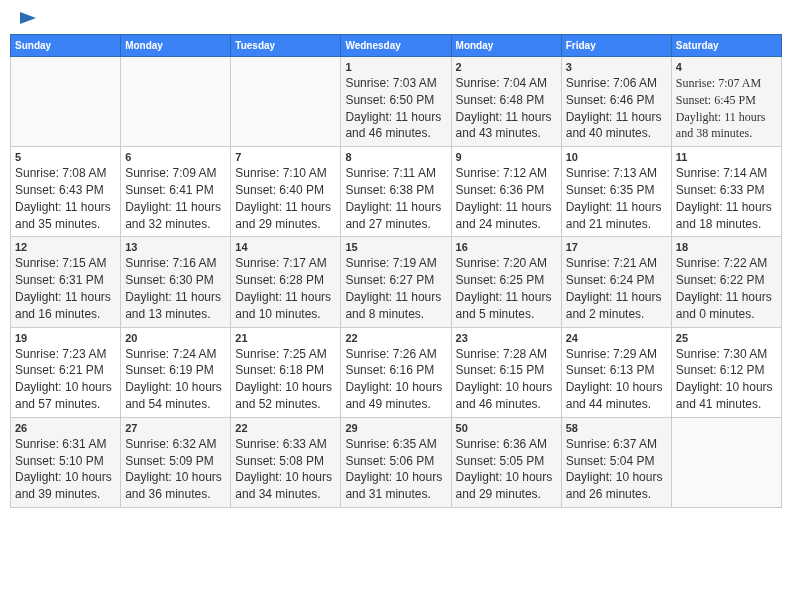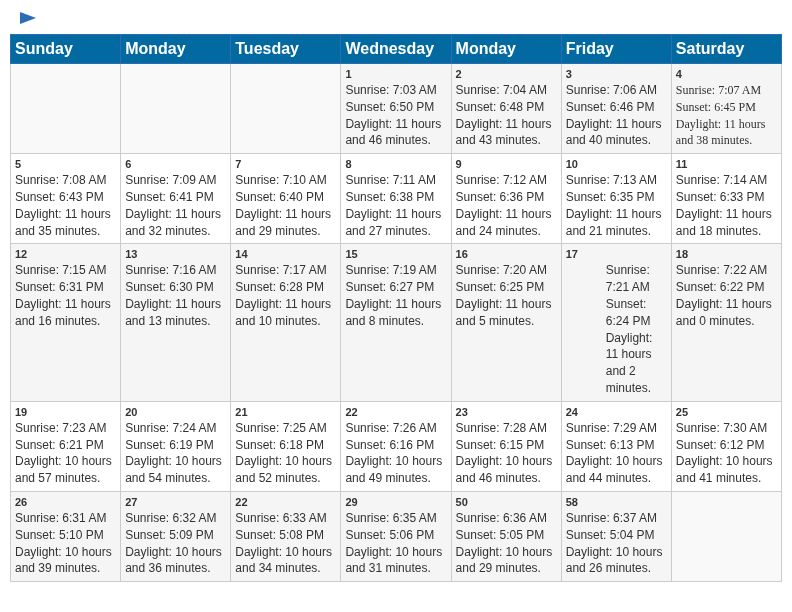--- a/index.html
+++ b/index.html
@@ -50,23 +50,23 @@
     .location {
       font-size: 14px;
       color: #555;
     }
     .calendar {
       width: 100%;
       border-collapse: collapse;
       border: 1px solid #ccc;
     }
     .calendar th {
-      background: #0369a1;
+      background: #3b82f6;
       color: #fff;
-      font-size: 16px;
+      font-size: 10px;
       font-weight: bold;
       padding: 5px 4px;
       text-align: left;
       border: 1px solid #2a6db5;
     }
     .calendar td {
       width: calc(100% / 7);
       vertical-align: top;
       padding: 4px;
       border: 1px solid #ccc;
@@ -248,21 +248,21 @@
           </td>
           <td>
             <span class="day-num">16</span>
             <div class="day-info" style="white-space: pre-line;">Sunrise: 7:20 AM
 Sunset: 6:25 PM
 Daylight: 11 hours
 and 5 minutes.</div>
           </td>
           <td>
             <span class="day-num">17</span>
-            <div class="day-info" style="white-space: pre-line; margin-left: 40px;">Sunrise: 7:21 AM
+            <div class="day-info" style="white-space: pre-line;">Sunrise: 7:21 AM
 Sunset: 6:24 PM
 Daylight: 11 hours
 and 2 minutes.</div>
           </td>
           <td>
             <span class="day-num">18</span>
             <div class="day-info" style="white-space: pre-line;">Sunrise: 7:22 AM
 Sunset: 6:22 PM
 Daylight: 11 hours
 and 0 minutes.</div>

